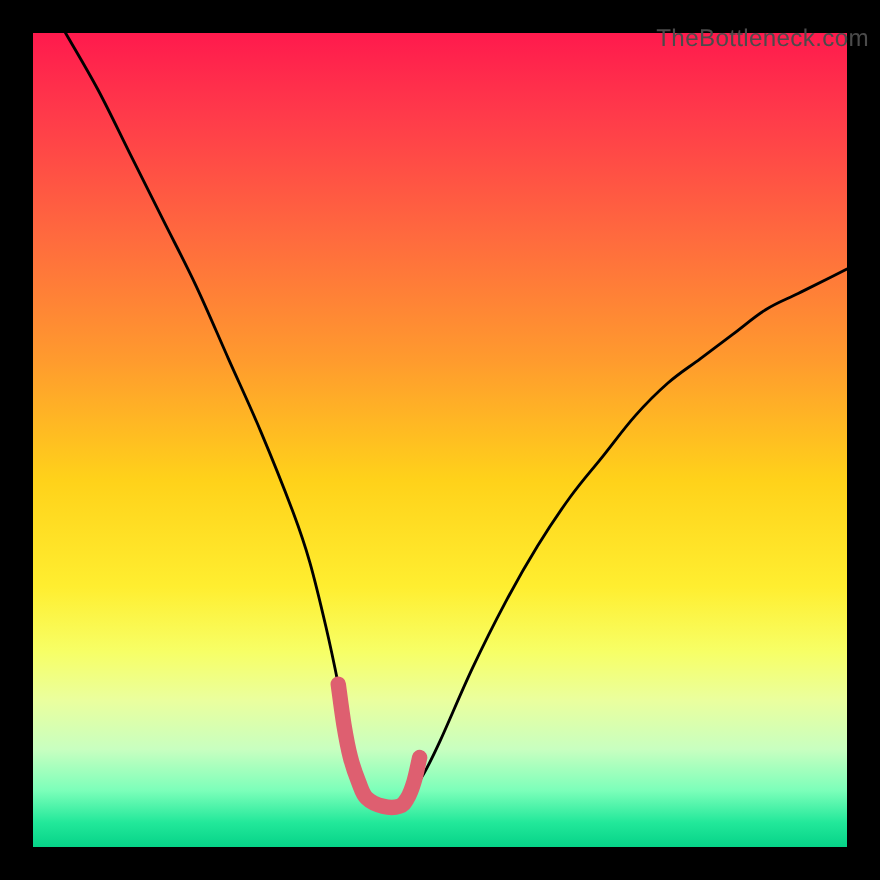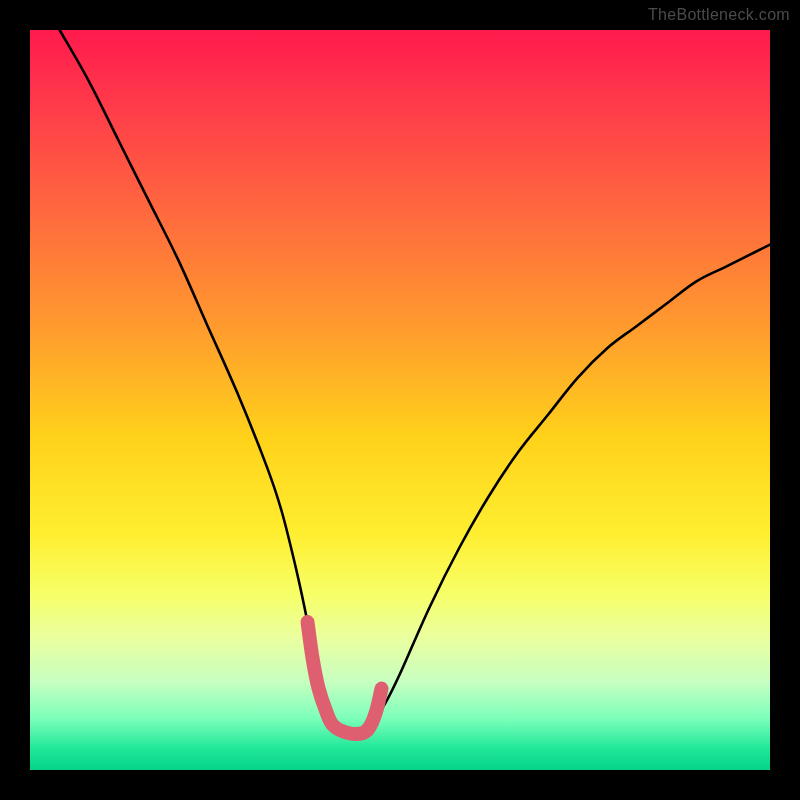--- a/index.html
+++ b/index.html
@@ -34,24 +34,24 @@
       #ffee30 68%,
       #f7ff66 76%,
       #eaff9e 82%,
       #c8ffc0 88%,
       #7dffba 93%,
       #22e89a 97%,
       #06d388 100%);
   }
   .watermark {
     position: absolute;
-    top: 6px;
+    top: 22px;
     right: 10px;
     color: #4b4b4b;
-    font-size: 16px;
+    font-size: 22px;
     letter-spacing: 0.3px;
     font-weight: 500;
     user-select: none;
     pointer-events: none;
   }
   svg.curves {
     position: absolute;
     left: 0;
     top: 0;
     width: 740px;

